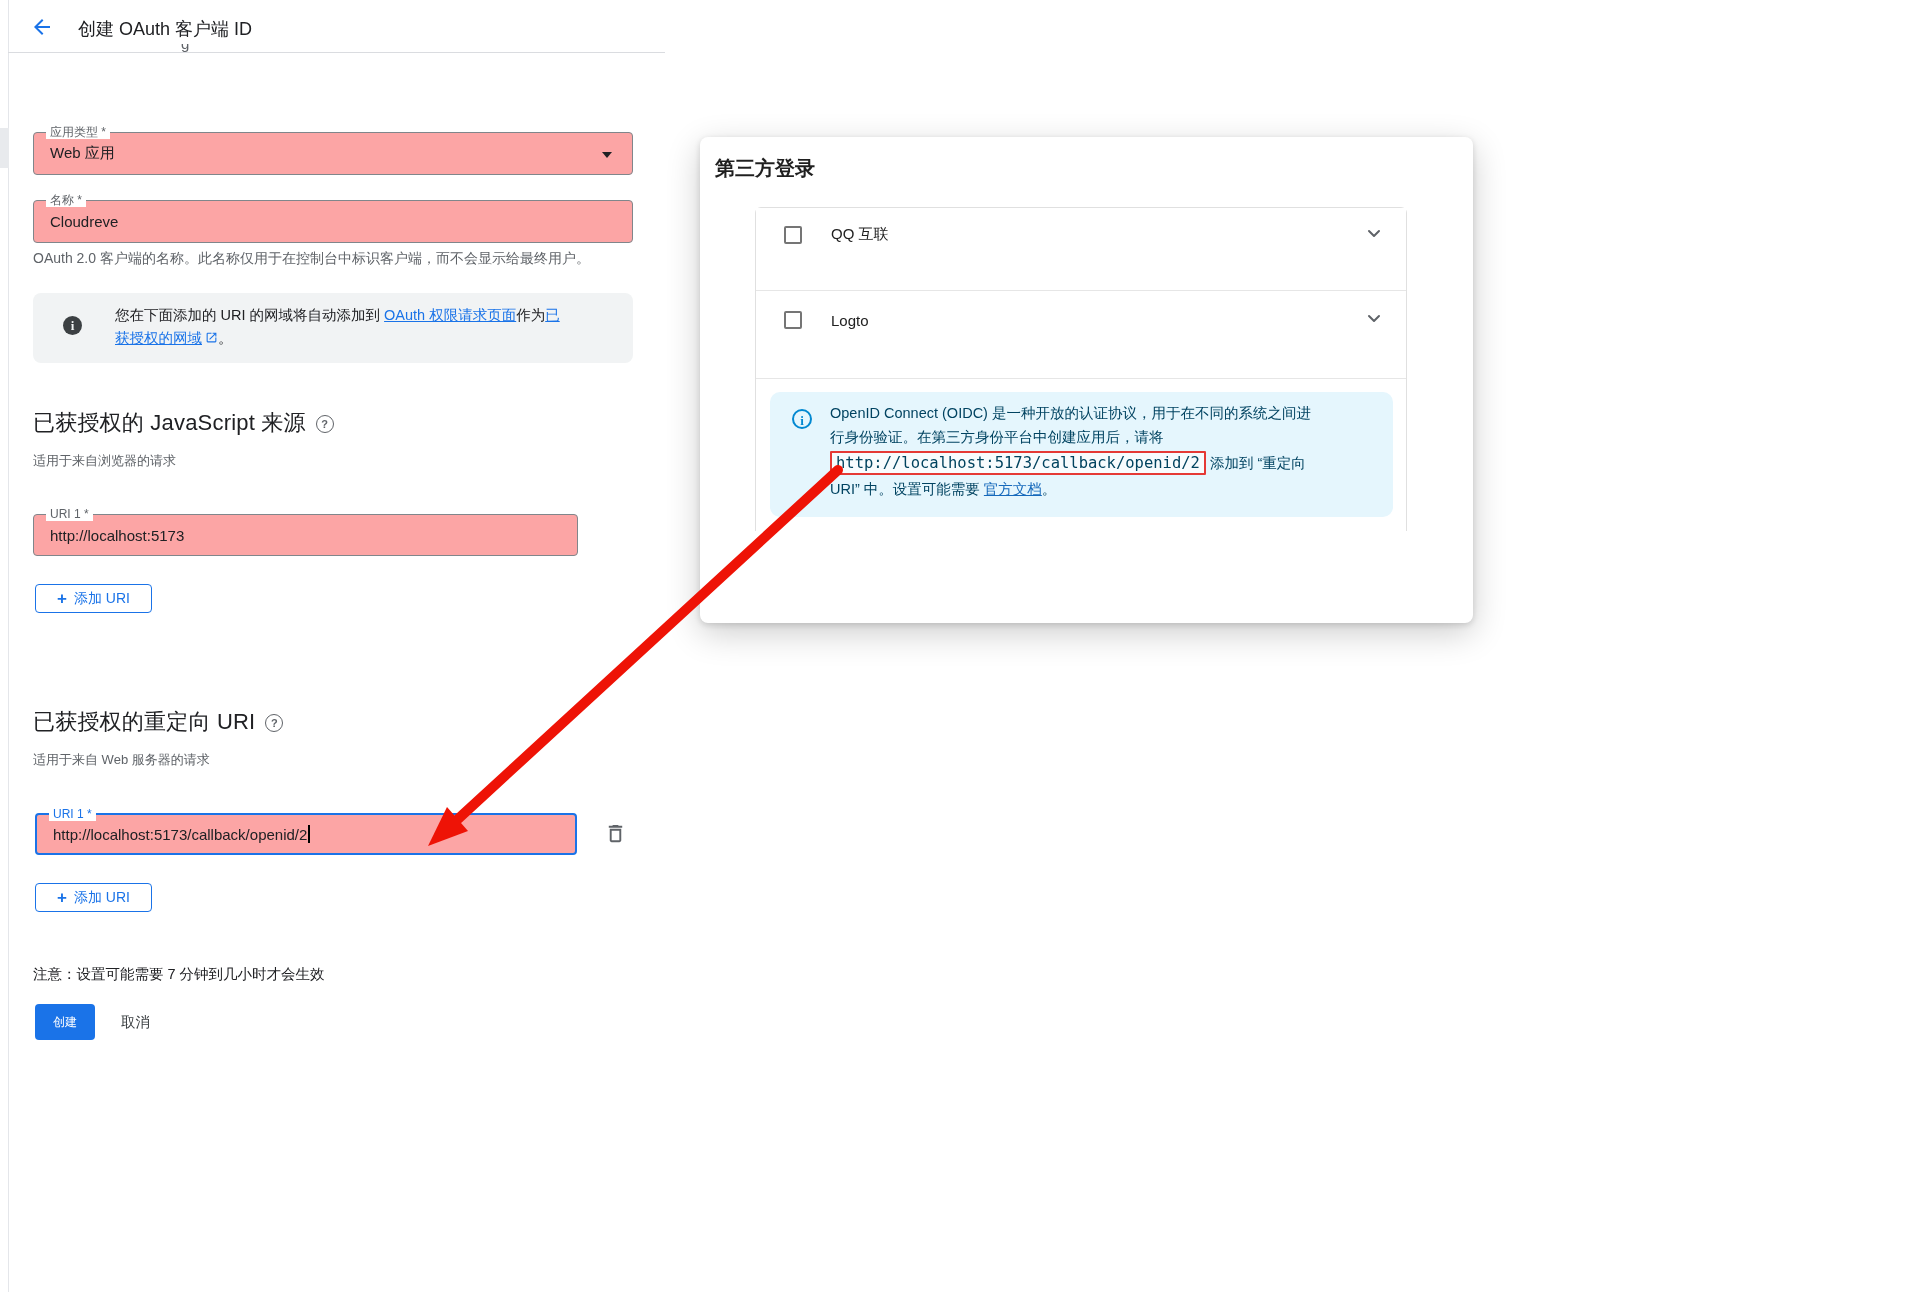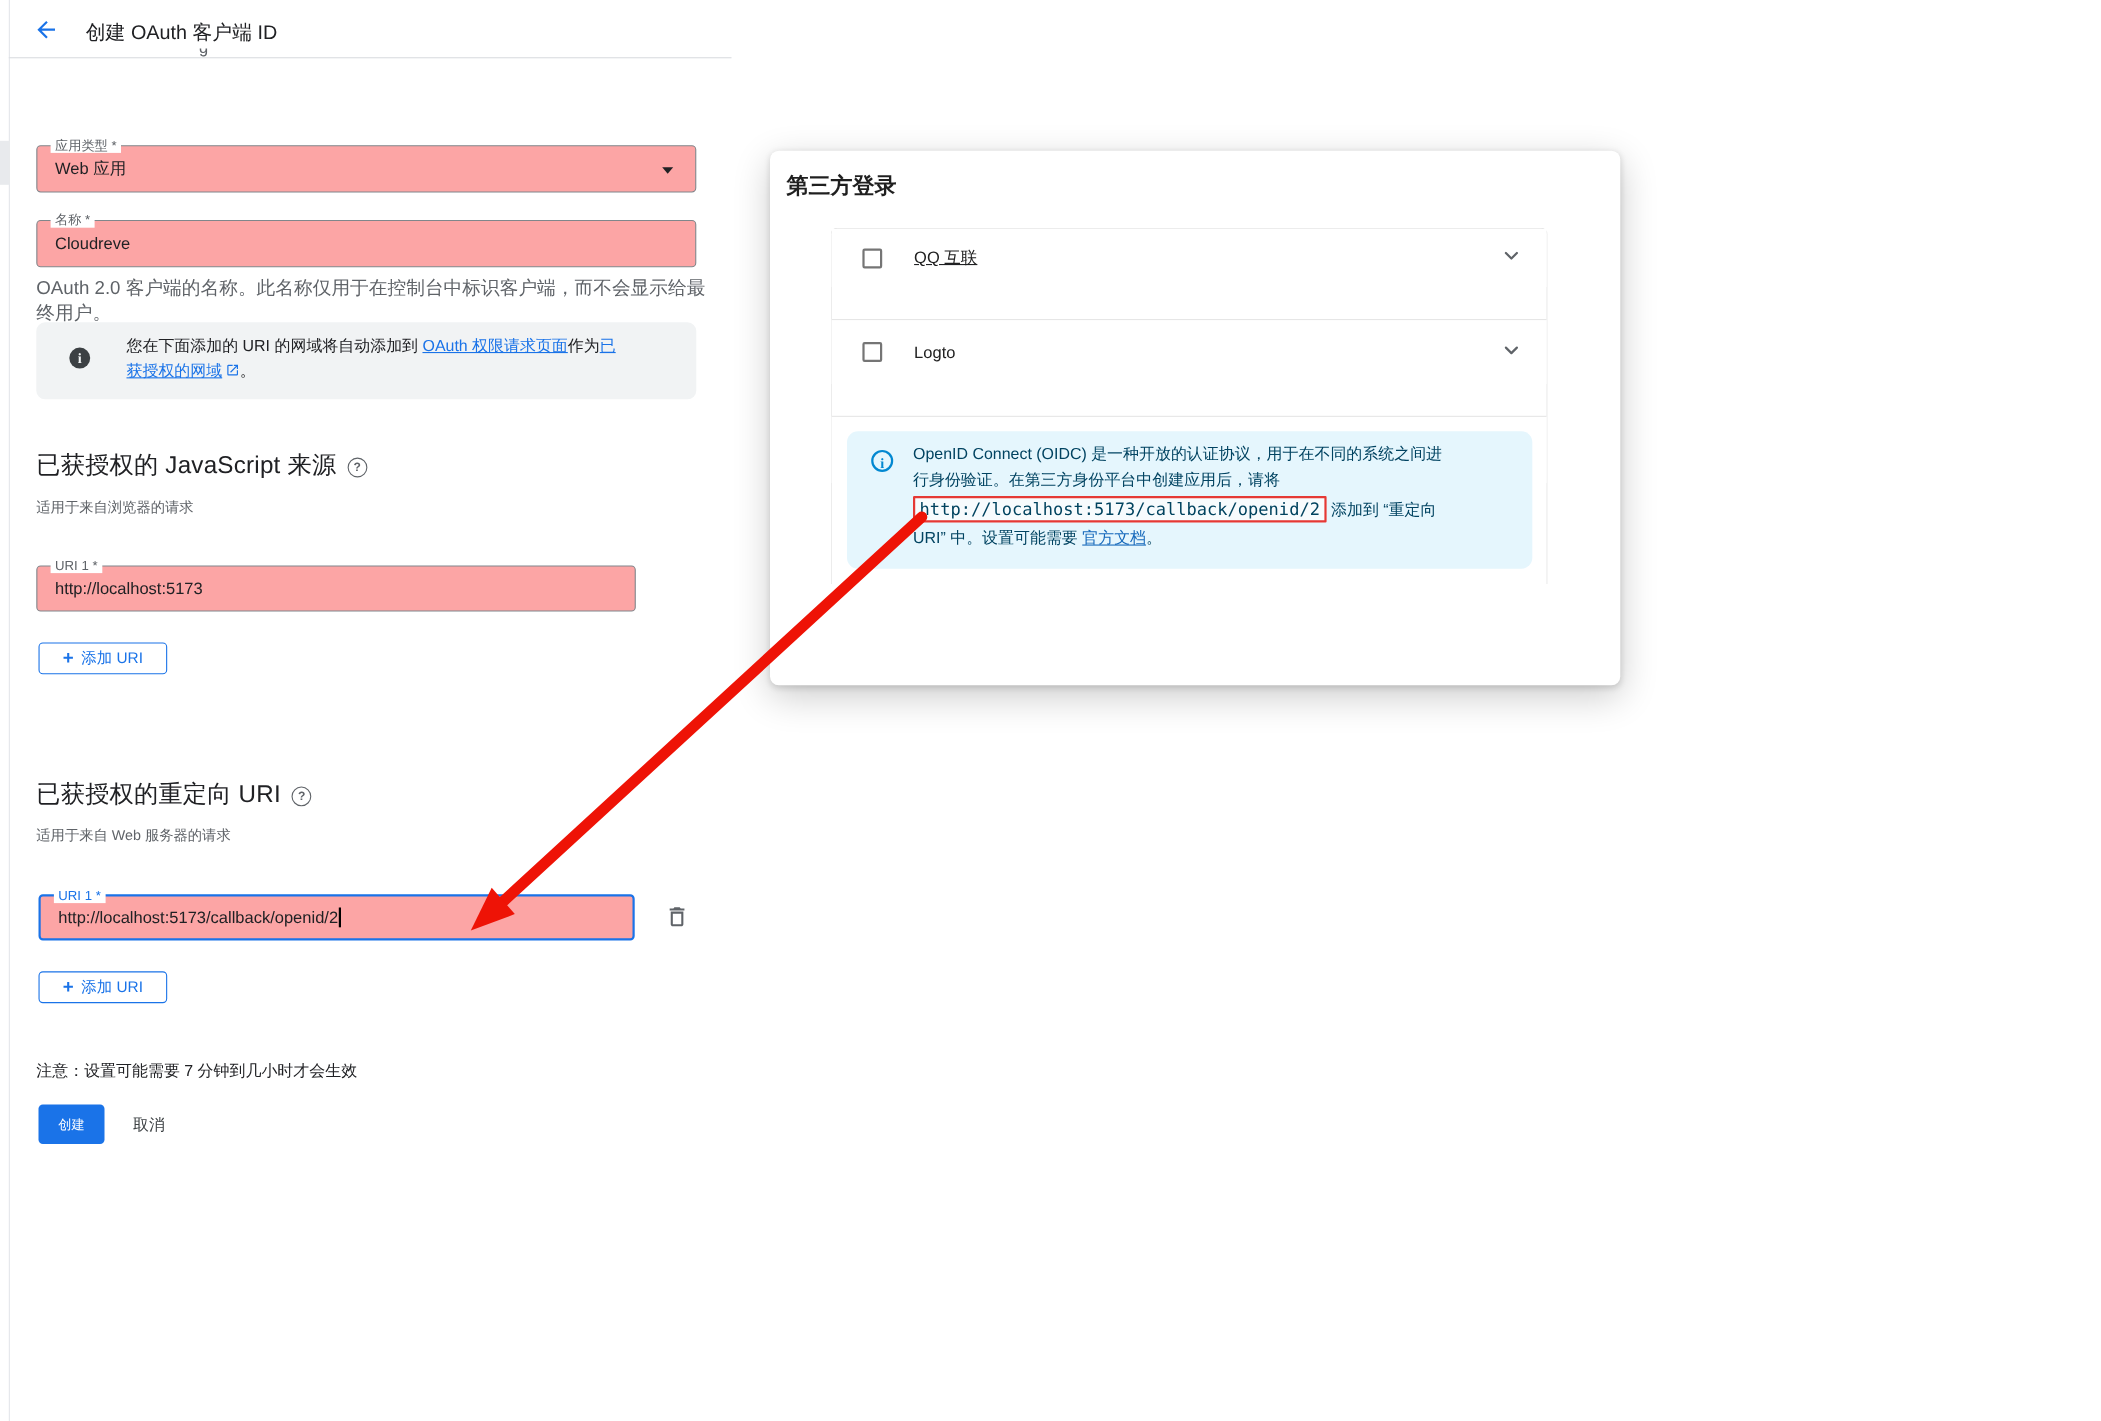--- a/index.html
+++ b/index.html
@@ -12,21 +12,21 @@
   .extlink{display:inline-block;width:13px;height:13px;margin-left:3px;vertical-align:-1px;}
   .extlink svg{width:13px;height:13px;fill:#1a73e8;}
   
   .hdr-title{font-size:18px;color:#202124;}
   .back-btn{width:24px;height:24px;cursor:pointer;}
   .back-btn svg{width:24px;height:24px;fill:#1a73e8;}
   .divider{background:#dadce0;height:1px;}
   .vline{background:#e4e6ea;width:1px;}
   
   .body-text{font-size:14.5px;line-height:22px;color:#202124;}
-  .helper{font-size:17px;color:#5f6368;}
+  .helper{font-size:14px;color:#5f6368;}
   .section-h{font-size:22px;font-weight:500;color:#202124;letter-spacing:.2px;}
   .subtle{font-size:13px;color:#5f6368;}
   .help-icon{display:inline-block;width:16px;height:16px;border:1.5px solid #5f6368;border-radius:50%;
     font-size:11px;line-height:16px;text-align:center;color:#5f6368;vertical-align:2px;margin-left:10px;font-weight:700;}
   
   .gfield{border:1px solid #80868b;border-radius:4px;background:#fca5a5;box-sizing:border-box;}
   .gfield.focused{border:2px solid #1a73e8;}
   .notch{position:absolute;top:-8px;left:12px;background:#fff;padding:0 4px;font-size:12px;color:#5f6368;line-height:14px;}
   .gfield.focused .notch{color:#1a73e8;}
   .fval{display:flex;align-items:center;height:100%;padding:0 16px;font-size:15px;color:#202124;white-space:nowrap;overflow:hidden;}
@@ -159,21 +159,21 @@
 
   <div class="abs body-text" style="left:33px;top:963px;">注意：设置可能需要 7 分钟到几小时才会生效</div>
   <div class="abs btn-primary" style="left:35px;top:1004px;width:60px;height:36px;">创建</div>
   <div class="abs btn-text" style="left:121px;top:1013px;">取消</div>
 
   <div class="abs card" style="left:700px;top:137px;width:773px;height:486px;">
     <div class="abs card-title" style="left:15px;top:18px;">第三方登录</div>
 
     <div class="abs accordion" style="left:55px;top:70px;width:652px;height:324px;">
 
-      <div class="prov-row" style="height:53px;text-decoration:underline;">
+      <div class="prov-row" style="height:53px;">
         <span class="cb off"></span>
         <span class="prov-label">QQ 互联</span>
         <span class="chev"><svg viewBox="0 0 24 24">
               <path d="M7 10l5 5 5-5"></path>
             </svg></span>
       </div>
 
       <div class="prov-row" style="height:59px;">
         <span class="cb off"></span>
         <span class="prov-label">Logto</span>

